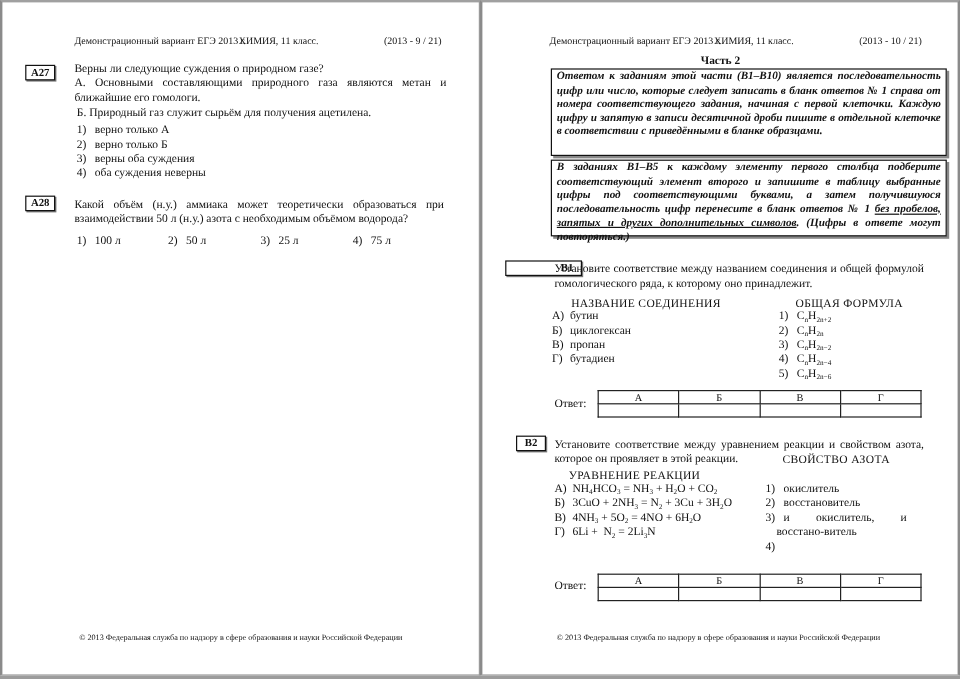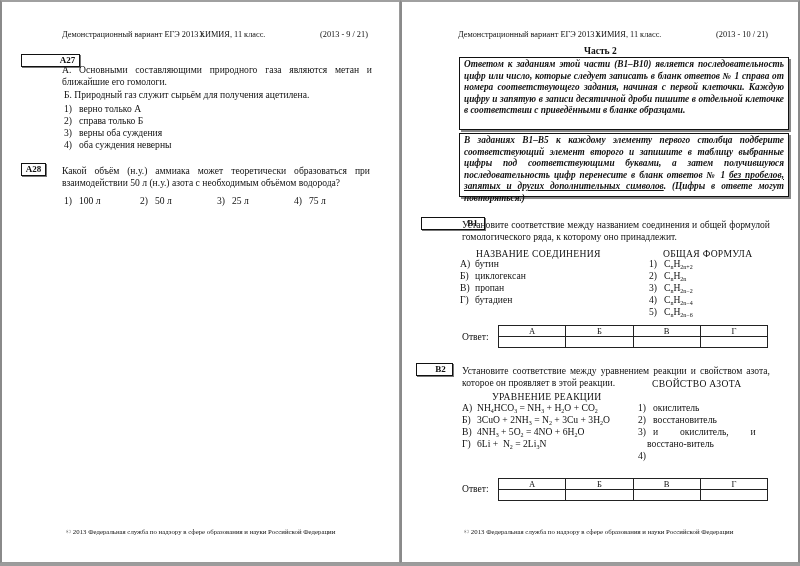--- a/index.html
+++ b/index.html
@@ -53,25 +53,26 @@
 </head>
 <body>
 
 <div class="page left">
   <div class="hdr" style="left:60px;">
     <span class="t1">Демонстрационный вариант ЕГЭ 2013 г.</span>
     <span class="t2">ХИМИЯ,  11  класс.</span>
     <span class="t3">(2013 - 9 / 21)</span>
   </div>
 
-  <div class="taskbox" style="left:19px; top:52px;padding-left:34px;">A27</div>
+  <div class="taskbox" style="left:19px; top:52px;">A27</div>
+  <div class="txt" style="left:60px; top:50px; width:310px;">Верны ли следующие суждения о природном газе?</div>
   <div class="txt justify" style="left:60px; top:62px; width:310px;">А. Основными составляющими природного газа являются метан и ближайшие его гомологи.</div>
   <div class="txt" style="left:62px; top:87px; width:310px;">Б. Природный газ служит сырьём для получения ацетилена.</div>
   <div class="opt" style="left:62px; top:101px;"><span class="n">1)</span><span>верно только А</span></div>
-  <div class="opt" style="left:62px; top:113px;"><span class="n">2)</span><span>справа только Б</span></div>
+  <div class="opt" style="left:62px; top:113px;"><span class="n">2)</span><span>верно только Б</span></div>
   <div class="opt" style="left:62px; top:125px;"><span class="n">3)</span><span>верны оба суждения</span></div>
   <div class="opt" style="left:62px; top:137px;"><span class="n">4)</span><span>оба суждения неверны</span></div>
 
   <div class="taskbox" style="left:19px; top:161px;">A28</div>
   <div class="txt justify" style="left:60px; top:163px; width:308px;">Какой объём (н.у.) аммиака может теоретически образоваться при взаимодействии 50 л (н.у.) азота с необходимым объёмом водорода?</div>
   <div class="opt" style="left:62px; top:193px;"><span class="n">1)</span><span>100 л</span></div>
   <div class="opt" style="left:138px; top:193px;"><span class="n">2)</span><span>50 л</span></div>
   <div class="opt" style="left:215px; top:193px;"><span class="n">3)</span><span>25 л</span></div>
   <div class="opt" style="left:292px; top:193px;"><span class="n">4)</span><span>75 л</span></div>
 
@@ -118,23 +119,23 @@
     </tr>
     <tr>
       <td></td>
       <td></td>
       <td></td>
       <td></td>
     </tr>
   </tbody>
     </table>
 
-  <div class="taskbox" style="left:14px; top:361px;padding-left:12px;">B2</div>
+  <div class="taskbox" style="left:28px; top:361px;">B2</div>
   <div class="txt justify" style="left:60px; top:363px; width:308px;">Установите соответствие между уравнением реакции и свойством азота, которое он проявляет в этой реакции.</div>
-  <div class="colhdr" style="left:90px; top:389px;">УРАВНЕНИЕ РЕАКЦИИ</div>
+  <div class="colhdr" style="left:72px; top:389px;">УРАВНЕНИЕ РЕАКЦИИ</div>
   <div class="colhdr" style="left:250px; top:376px;">СВОЙСТВО АЗОТА</div>
 
   <div class="opt" style="left:60px; top:400px;"><span class="n">А)</span>NH<sub>4</sub>HCO<sub>3</sub> = NH<sub>3</sub> + H<sub>2</sub>O + CO<sub>2</sub></div>
   <div class="opt" style="left:60px; top:412px;"><span class="n">Б)</span>3CuO + 2NH<sub>3</sub> = N<sub>2</sub> + 3Cu + 3H<sub>2</sub>O</div>
   <div class="opt" style="left:60px; top:424px;"><span class="n">В)</span>4NH<sub>3</sub> + 5O<sub>2</sub> = 4NO + 6H<sub>2</sub>O</div>
   <div class="opt" style="left:60px; top:436px;"><span class="n">Г)</span>6Li + &nbsp;N<sub>2</sub> = 2Li<sub>3</sub>N</div>
 
   <div class="opt" style="left:236px; top:400px;"><span class="n">1)</span><span>окислитель</span></div>
   <div class="opt" style="left:236px; top:412px;"><span class="n">2)</span><span>восстановитель</span></div>
   <div class="opt" style="left:236px; top:424px; white-space:normal; width:120px;">

